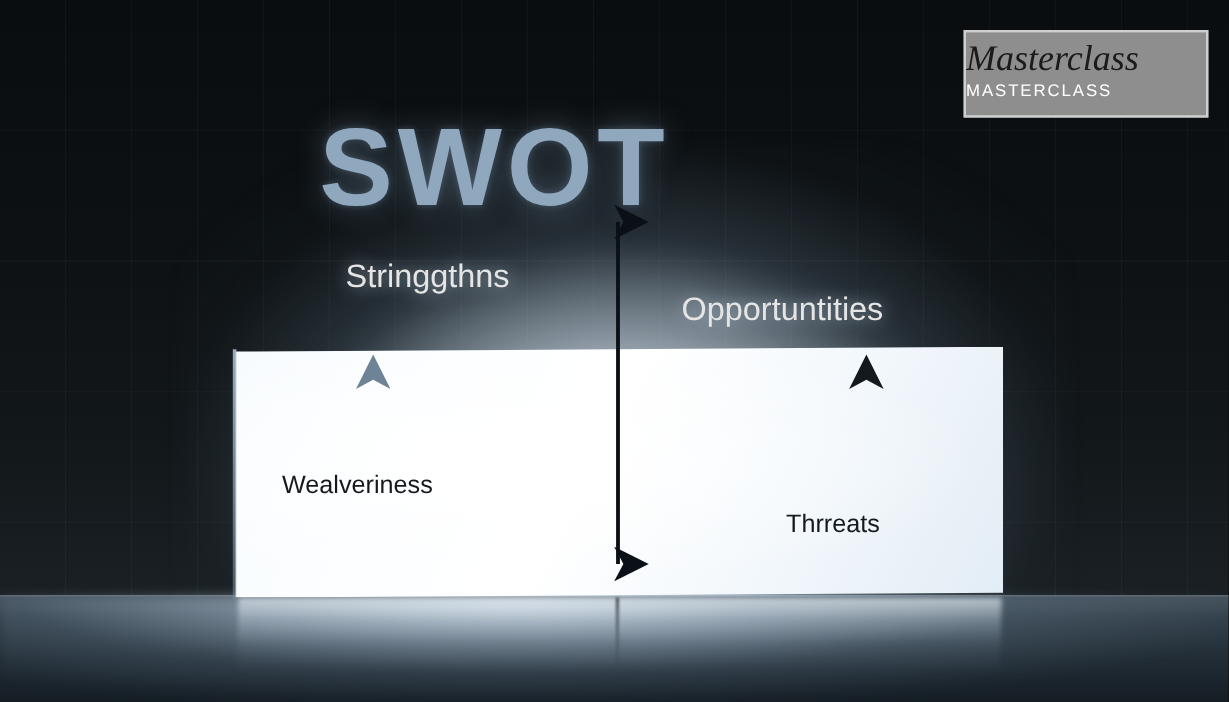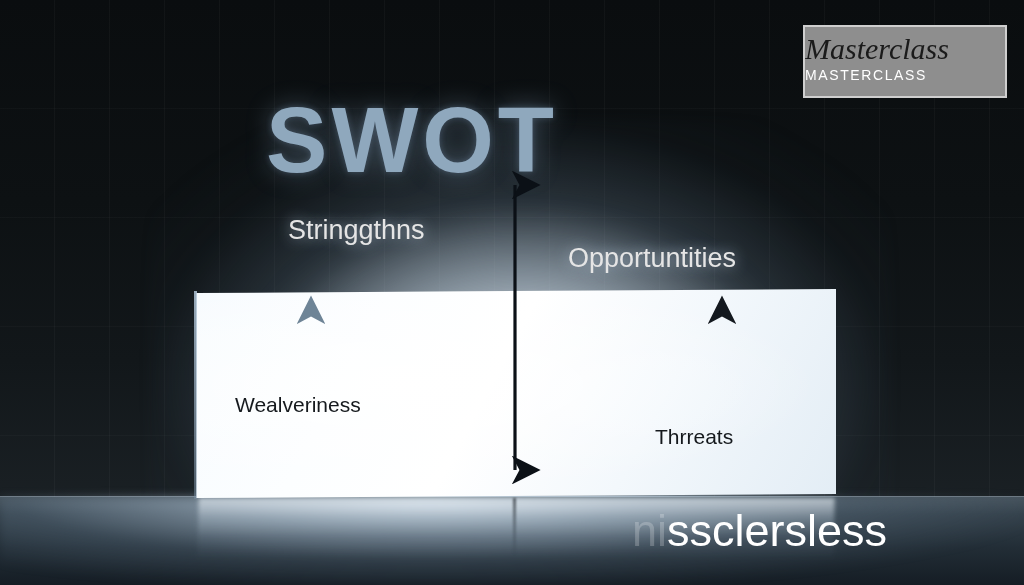--- a/index.html
+++ b/index.html
@@ -291,15 +291,14 @@
   <div class="q-label q-top" id="label-strengths">Stringgthns</div>
   <div class="q-label q-top" id="label-opportunities">Opportuntities</div>
   <div class="q-label q-bottom" id="label-weaknesses">Wealveriness</div>
   <div class="q-label q-bottom" id="label-threats">Thrreats</div>
 
   <div class="logo-plate">
     <div class="logo-script">Masterclass</div>
     <div class="logo-caps">MASTERCLASS</div>
   </div>
 
-  <div class="watermark"><span class="fade">ni</span><span>ssclersless</span></div>
 
 </div>
 
 </body></html>

